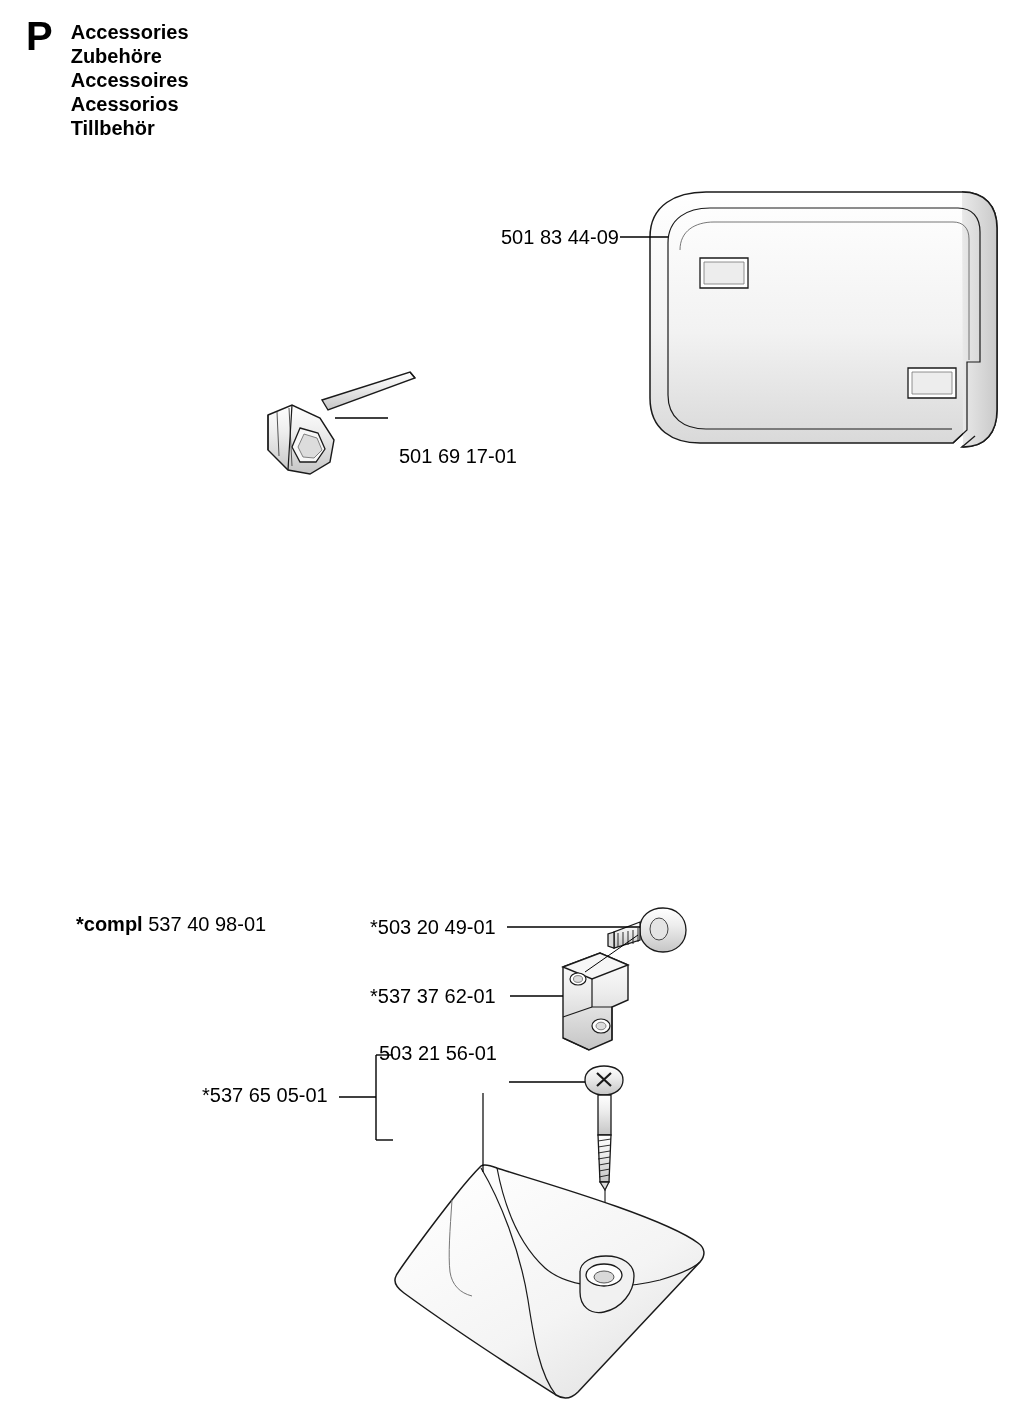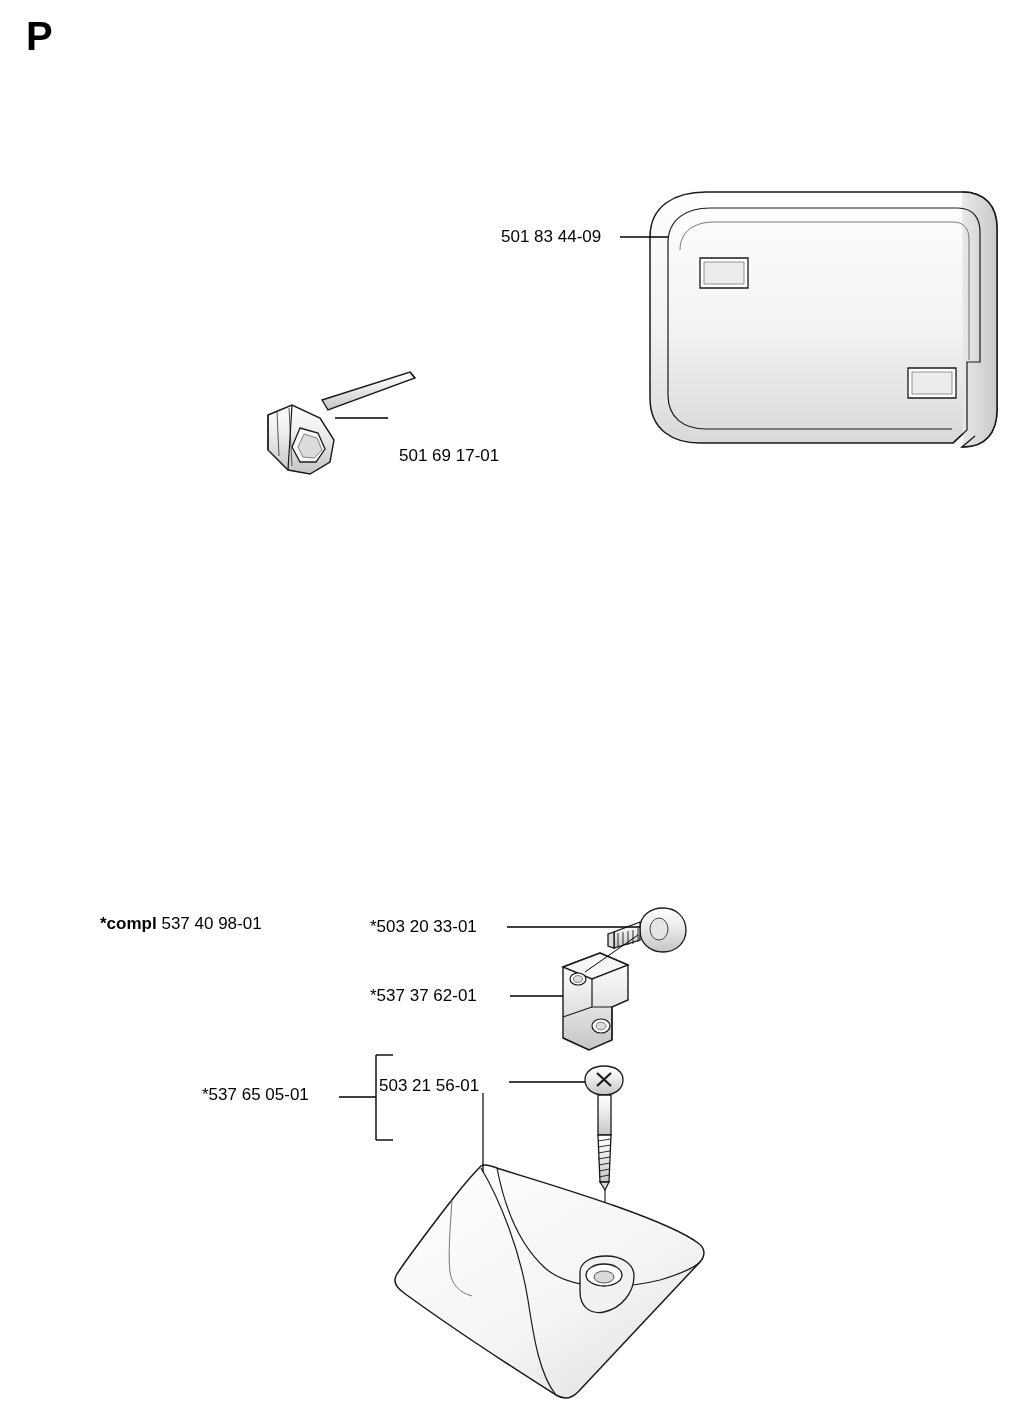--- a/index.html
+++ b/index.html
@@ -42,21 +42,21 @@
   #title-list .title-line {
     font-size: 20px;
     font-weight: bold;
     line-height: 24px;
     white-space: nowrap;
     font-family: "Liberation Sans", sans-serif;
   }
   
   .label {
     position: absolute;
-    font-size: 17px;
+    font-size: 20px;
     line-height: 18px;
     white-space: nowrap;
     font-family: "Liberation Sans", sans-serif;
     color: #000;
   }
   .label.bold-lead b {
     font-weight: bold;
   }
   
   #drawing {
@@ -67,20 +67,27 @@
     height: 1415px;
   }
 </style>
 </head>
 <body>
 
 <div id="page">
 
   <div id="header">
     <div id="section-letter">P</div>
+    <div id="title-list">
+      <div class="title-line">Accessories</div>
+      <div class="title-line">Zubehöre</div>
+      <div class="title-line">Accessoires</div>
+      <div class="title-line">Acessorios</div>
+      <div class="title-line">Tillbehör</div>
+    </div>
   </div>
 
   <svg id="drawing" viewBox="0 0 1024 1415">
     <defs>
       <linearGradient id="gBar" x1="0" y1="0" x2="0" y2="1">
         <stop offset="0%" stop-color="#ffffff"></stop>
         <stop offset="55%" stop-color="#f2f2f2"></stop>
         <stop offset="100%" stop-color="#d8d8d8"></stop>
       </linearGradient>
       <linearGradient id="gBarEdge" x1="0" y1="0" x2="1" y2="0">
@@ -260,23 +267,23 @@
     <polyline points="376,1055 376,1140" fill="none" stroke="#000" stroke-width="1.4"></polyline>
     <polyline points="376,1055 393,1055" fill="none" stroke="#000" stroke-width="1.4"></polyline>
     <polyline points="376,1140 393,1140" fill="none" stroke="#000" stroke-width="1.4"></polyline>
 
     <polyline points="483,1093 483,1172" fill="none" stroke="#000" stroke-width="1.2"></polyline>
   </svg>
 
   <div class="label" style="left:501px; top:228px;">501 83 44-09</div>
   <div class="label" style="left:399px; top:409px;margin-top:38px;">501 69 17-01</div>
 
-  <div class="label bold-lead" style="left:100px; top:915px;">
+  <div class="label bold-lead" style="left:76px; top:915px;">
     <b>*compl</b>
     <span>537 40 98-01</span>
   </div>
 
-  <div class="label" style="left:370px; top:918px;">*503 20 33-01</div>
+  <div class="label" style="left:370px; top:918px;">*503 20 49-01</div>
   <div class="label" style="left:370px; top:987px;">*537 37 62-01</div>
   <div class="label" style="left:202px; top:1086px;">*537 65 05-01</div>
-  <div class="label" style="left:379px; top:1077px;">503 21 56-01</div>
+  <div class="label" style="left:379px; top:1044px;">503 21 56-01</div>
 
 </div>
 
 </body></html>

